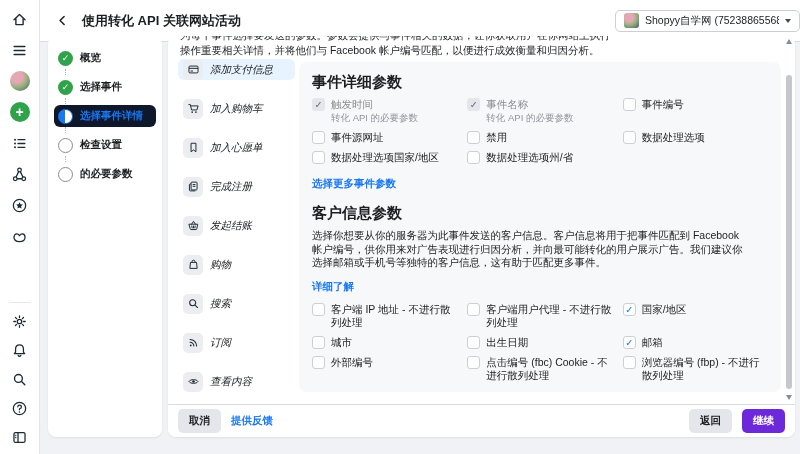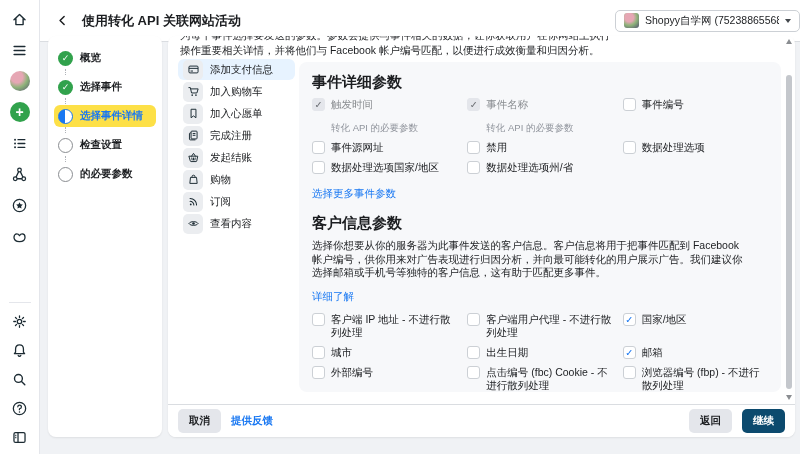--- a/index.html
+++ b/index.html
@@ -43,72 +43,72 @@
 
   
   .steps-card { position:absolute; left:48px; top:36px; width:114px; height:401px;
                 background:#fff; border-radius:8px; box-shadow:0 1px 2px rgba(0,0,0,.08);
                 padding:11px 6px; }
   .step { position:relative; display:flex; align-items:center; gap:7px; height:22px;
           margin-bottom:7px; padding:0 4px; border-radius:6px; font-size:10.5px;
           font-weight:700; color:#1C1E21; cursor:pointer; white-space:nowrap; }
   .step + .step::before { content:""; position:absolute; left:11px; top:-7px; height:6px;
                           border-left:1px dotted #B0B3B8; }
-  .step.state-current { background:#fde047; color:#1877F2;align-items:center; }
+  .step.state-current { background:#0f172a; color:#1877F2;align-items:center; }
   .dot { width:15px; height:15px; border-radius:50%; flex:none;
          display:flex; align-items:center; justify-content:center; }
   .state-done .dot { background:#31A24C; color:#fff; font-size:9px; }
   .state-done .dot::after { content:"✓"; }
   .state-current .dot { border:1.5px solid #1877F2;
                         background:linear-gradient(90deg,#1877F2 0 50%,#fff 50% 100%); }
   .state-todo .dot { border:1.5px solid #8A8D91; background:#fff; }
 
   
   .main-card { position:absolute; left:168px; top:36px; width:627px; height:401px;
                background:#fff; border-radius:8px; box-shadow:0 1px 2px rgba(0,0,0,.08);
                overflow:hidden; }
   .scrollarea { position:absolute; left:0; right:0; top:0; bottom:33px; overflow:hidden; }
   .intro { margin:-8px 26px 0 12px; font-size:10.5px; line-height:15px; color:#1C1E21; }
 
   .menu { position:absolute; left:10px; top:23px; width:117px; display:flex;
-          flex-direction:column; gap:1px; }
+          flex-direction:column; gap:18px;font-style:italic; }
   .menu-item { display:flex; align-items:center; gap:7px; height:21px; border-radius:6px;
                padding:0 5px; font-size:10.5px; color:#1C1E21; cursor:pointer; white-space:nowrap; }
   .menu-item.selected-true { background:#E7F3FF; }
   .mi-chip { width:20px; height:20px; border-radius:5px; background:#EBEDF0; flex:none;
              display:flex; align-items:center; justify-content:center; color:#1C2B33; }
   .mi-chip svg { width:13px; height:13px; }
 
   .params { position:absolute; left:131px; top:26px; width:482px; bottom:12px;
             background:#F7F8FA; border-radius:8px; padding:11px 13px; overflow:hidden; }
   .p-title { font-size:15px; font-weight:700; margin:0 0 6px; }
   .p-sub { font-size:10.5px; margin:0 0 9px; }
   .p-desc { font-size:10.5px; line-height:13.5px; margin:0 0 6px; max-width:440px; }
-  .p-link { color:#1877F2; font-size:10.5px; font-weight:400; cursor:pointer; display:inline-block; }
+  .p-link { color:#1877F2; font-size:10.5px; font-weight:700; cursor:pointer; display:inline-block; }
   .sec2 { margin-top:13px; }
   .grid { display:grid; grid-template-columns:1fr 1fr 1fr; column-gap:10px; row-gap:7px;
           margin:3px 0 9px; }
   .cb { display:flex; gap:6px; align-items:flex-start; font-size:10.5px; line-height:13px; cursor:pointer; }
   .box { width:13px; height:13px; border:1px solid #CCD0D5; border-radius:3px; background:#fff;
          flex:none; display:flex; align-items:center; justify-content:center;
          font-size:9.5px; font-weight:700; }
   .cb.checked-true .box { color:#1877F2; }
   .cb.checked-true .box::after { content:"✓"; }
   .cb.checked-true.disabled-true .box { background:#E4E6EB; border-color:#E4E6EB; color:#6c6f74; }
   .cb.disabled-true .lbl { color:#8A8D91; }
-  .cb-text { display:flex; flex-direction:column; gap:10px; }
+  .cb-text { display:flex; flex-direction:column; gap:0; }
   .cb .sub { color:#90949C; font-size:9.5px; }
 
   
   .footerbar { position:absolute; left:0; right:0; bottom:0; height:33px; background:#fff;
                border-top:1px solid #DADDE1; display:flex; align-items:center; gap:10px;
                padding:0 10px; }
   .btn { font-family:inherit; font-size:10.5px; font-weight:700; padding:5px 11px;
          border-radius:5px; border:none; background:#E4E6EB; color:#1C1E21; cursor:pointer; }
-  .btn.primary-disabled { background:#0c4a6e; color:#fff; }
+  .btn.primary-disabled { background:#6d28d9; color:#fff; }
   .link { color:#1877F2; font-size:10.5px; font-weight:600; cursor:pointer; }
   .spacer { flex:1; }
 
   
   .sbar { position:absolute; right:2px; top:3px; bottom:37px; width:8px; }
   .sb-arrow { position:absolute; left:1px; width:0; height:0;
               border-left:3.5px solid transparent; border-right:3.5px solid transparent; }
   .sb-up { top:0; border-bottom:5px solid #8A8D91; }
   .sb-down { bottom:0; border-top:5px solid #8A8D91; }
   .sb-thumb { position:absolute; left:1px; top:36px; bottom:11px; width:6px;
@@ -303,20 +303,29 @@
 
         <div class="menu-item selected-false">
           <span class="mi-chip">
             <svg viewBox="0 0 16 16" fill="none" stroke="currentColor" stroke-width="1.2" stroke-linejoin="round">
               <path d="M4.3 5.4h7.4l.8 7.4H3.5zM6.2 5.4v-.9a1.8 1.8 0 0 1 3.6 0v.9"></path>
             </svg>
           </span>
           <span>购物</span>
         </div>
 
+        <div class="menu-item selected-false">
+          <span class="mi-chip">
+            <svg viewBox="0 0 16 16" fill="none" stroke="currentColor" stroke-width="1.3" stroke-linecap="round">
+              <circle cx="7" cy="7" r="3.7"></circle>
+              <path d="M9.9 9.9 13 13"></path>
+            </svg>
+          </span>
+          <span>搜索</span>
+        </div>
 
         <div class="menu-item selected-false">
           <span class="mi-chip">
             <svg viewBox="0 0 16 16" fill="none" stroke="currentColor" stroke-width="1.3" stroke-linecap="round">
               <path d="M3.8 7.6a4.6 4.6 0 0 1 4.6 4.6M3.8 4.2a8 8 0 0 1 8 8"></path>
               <circle cx="4.6" cy="11.6" r="1.1" fill="currentColor" stroke="none"></circle>
             </svg>
           </span>
           <span>订阅</span>
         </div>

